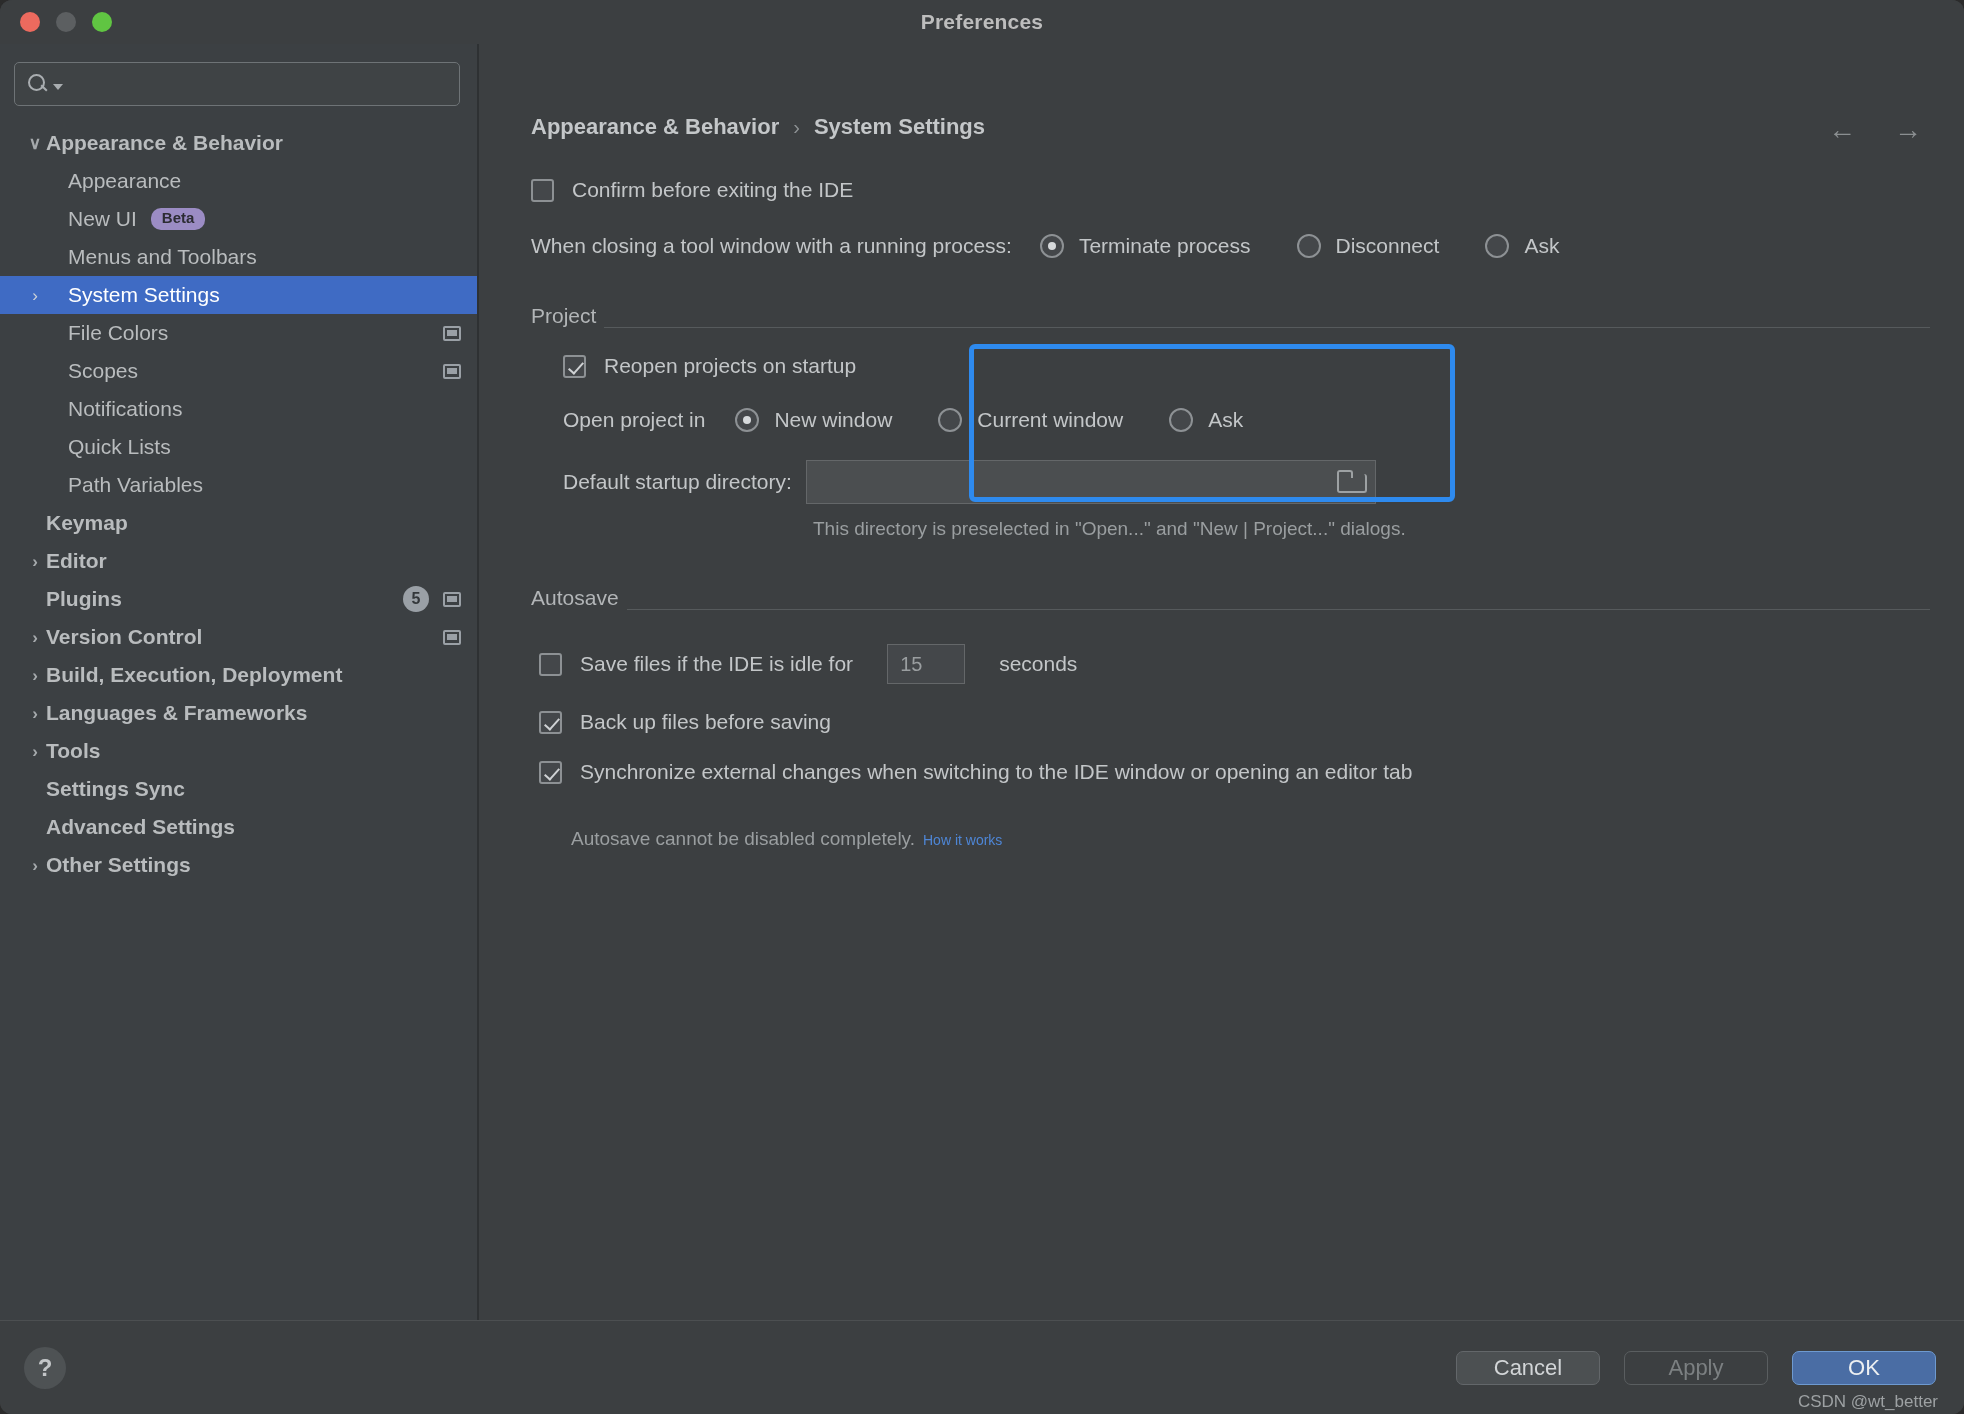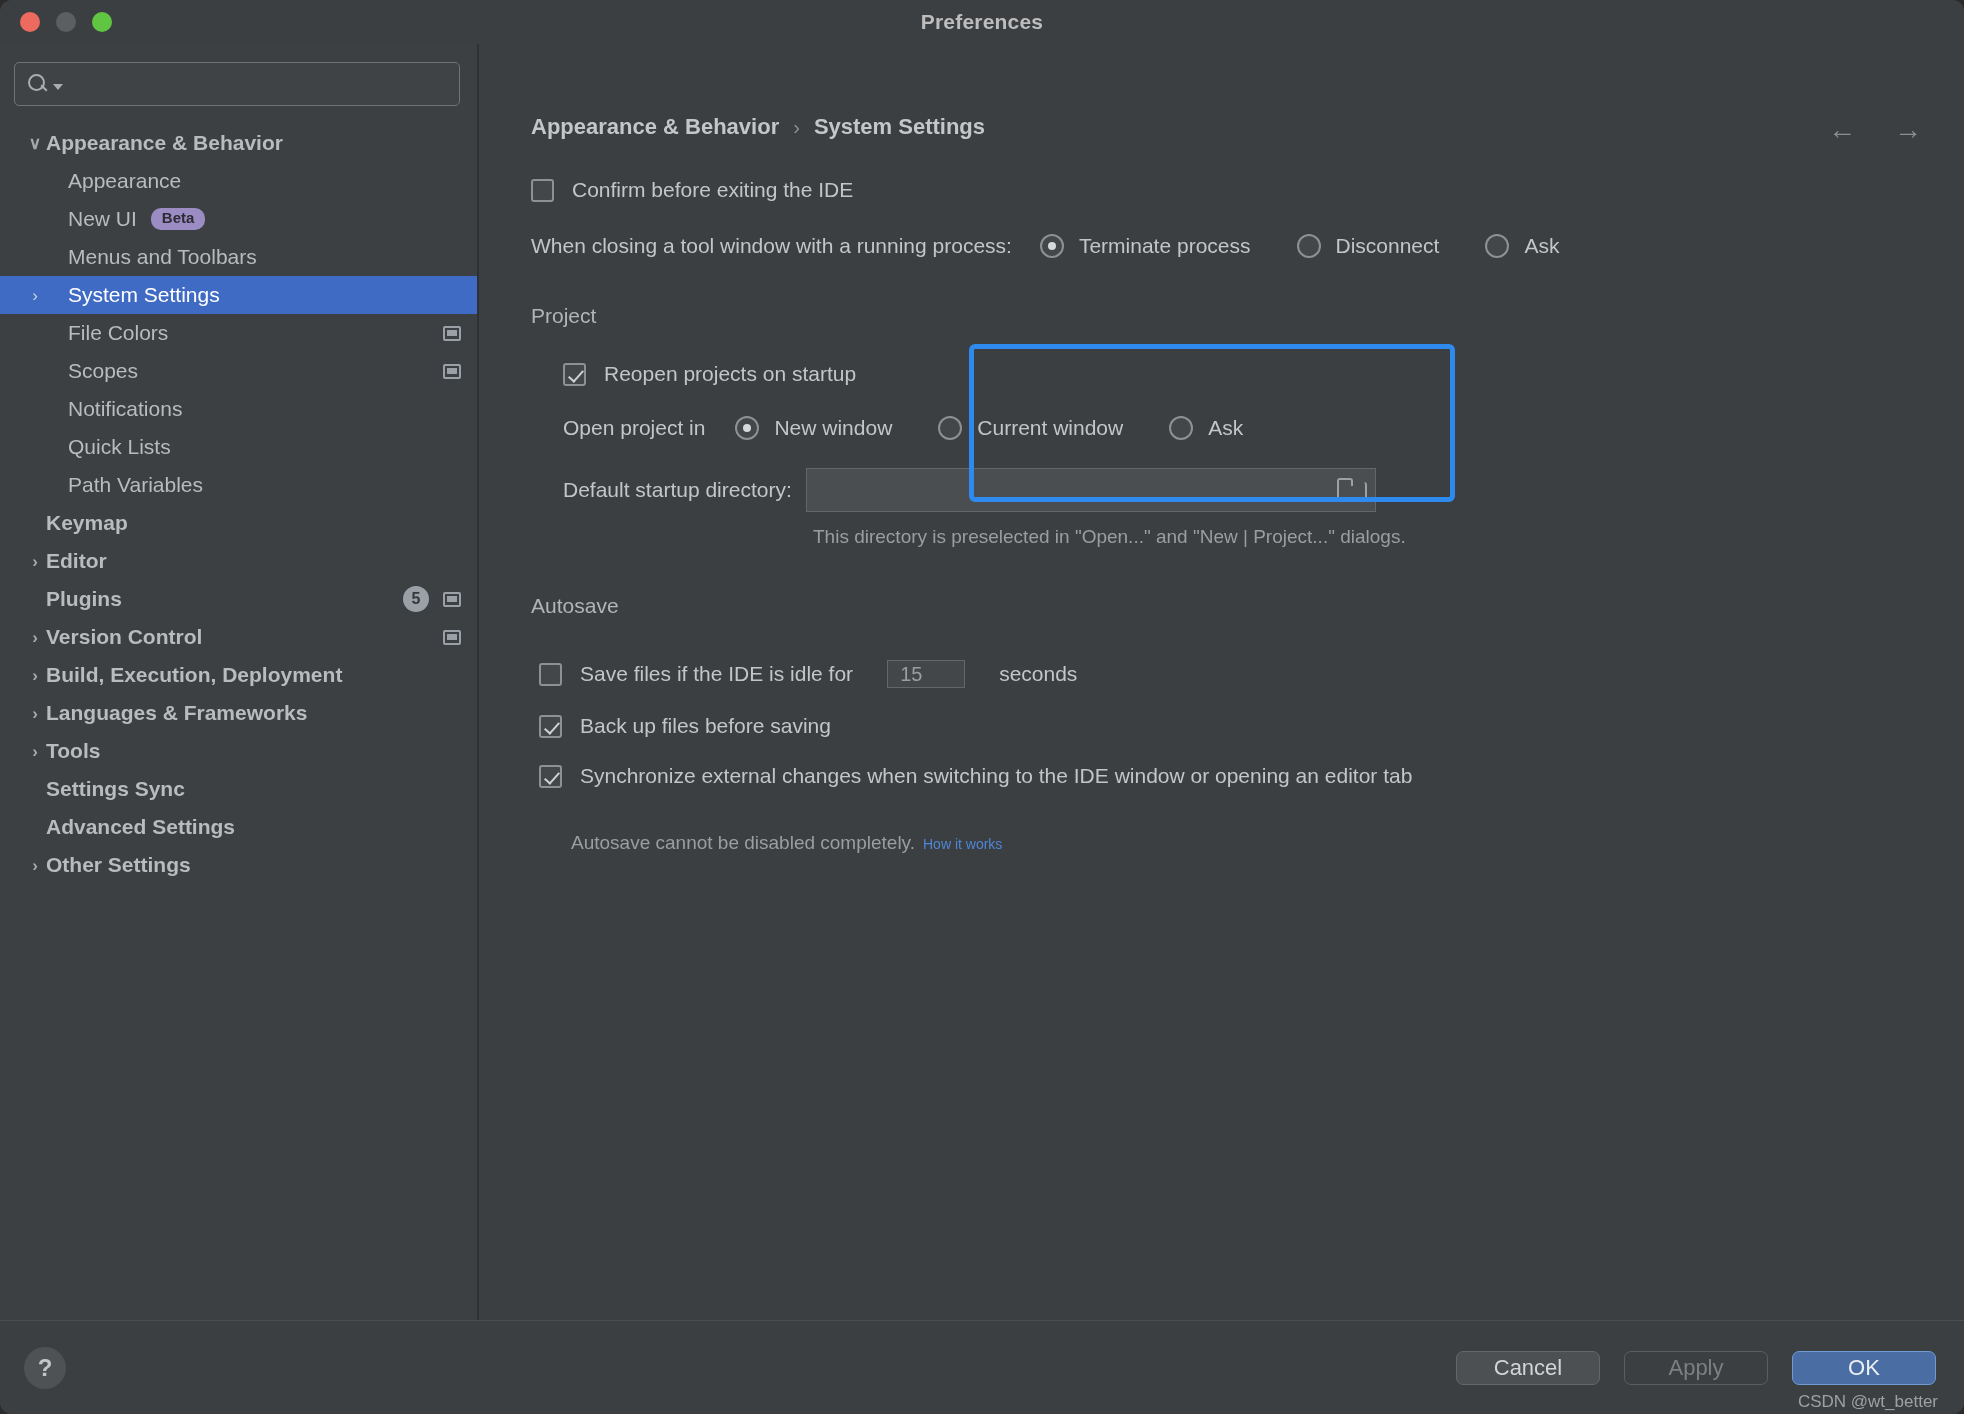--- a/index.html
+++ b/index.html
@@ -163,23 +163,22 @@
   #confirm-exit-row { margin: 38px 0 0 24px; gap: 18px; }
   #closing-row { margin: 32px 0 0 24px; gap: 0; }
   #closing-row .lbl { margin-right: 28px; }
   .radio-group { display: flex; align-items: center; }
   .radio-item { display: flex; align-items: center; gap: 15px; margin-right: 46px; }
 
   .group {
     margin-top: 46px; position: relative;
   }
   .group-head {
-    display: flex; align-items: flex-start; gap: 8px;
+    display: flex; align-items: flex-end; gap: 8px;
     padding-left: 24px;
-    flex-direction: column;
   }
   .group-title { color: #b2b5b7; font-size: 21px; white-space: nowrap; }
   .group-line { flex: 1; height: 1px; background: #565a5c; margin-right: 6px; }
 
   .project-rows { padding-left: 56px; }
   #reopen-row { margin-top: 26px; gap: 18px; }
   #open-in-row { margin-top: 30px; }
   #open-in-row .lbl { margin-right: 30px; }
   #dir-row { margin-top: 28px; display: flex; align-items: center; }
   #dir-row .lbl { margin-right: 14px; }
@@ -201,21 +200,21 @@
     width: 12px; height: 6px;
     border: 2px solid #9da1a3; border-bottom: none;
     border-radius: 3px 3px 0 0;
   }
   .dir-hint { margin: 14px 0 0 250px; }
 
   .autosave-rows { padding-left: 32px; }
   .autosave-rows .opt-row { margin-top: 26px; gap: 18px; }
   #idle-row { margin-top: 34px; }
   .num-field {
-    width: 78px; height: 28px;
+    width: 78px; height: 40px;
     background: #44474a; border: 1px solid #646769;
     color: #9a9ea0; font-size: 20px;
     display: flex; align-items: center;
     padding-left: 12px;
     margin: 0 16px;
   }
   .autosave-note { margin: 44px 0 0 32px; display: flex; gap: 8px; align-items: baseline; }
   .link { color: #4e86d6; font-size: 14px; cursor: pointer; }
 
   

